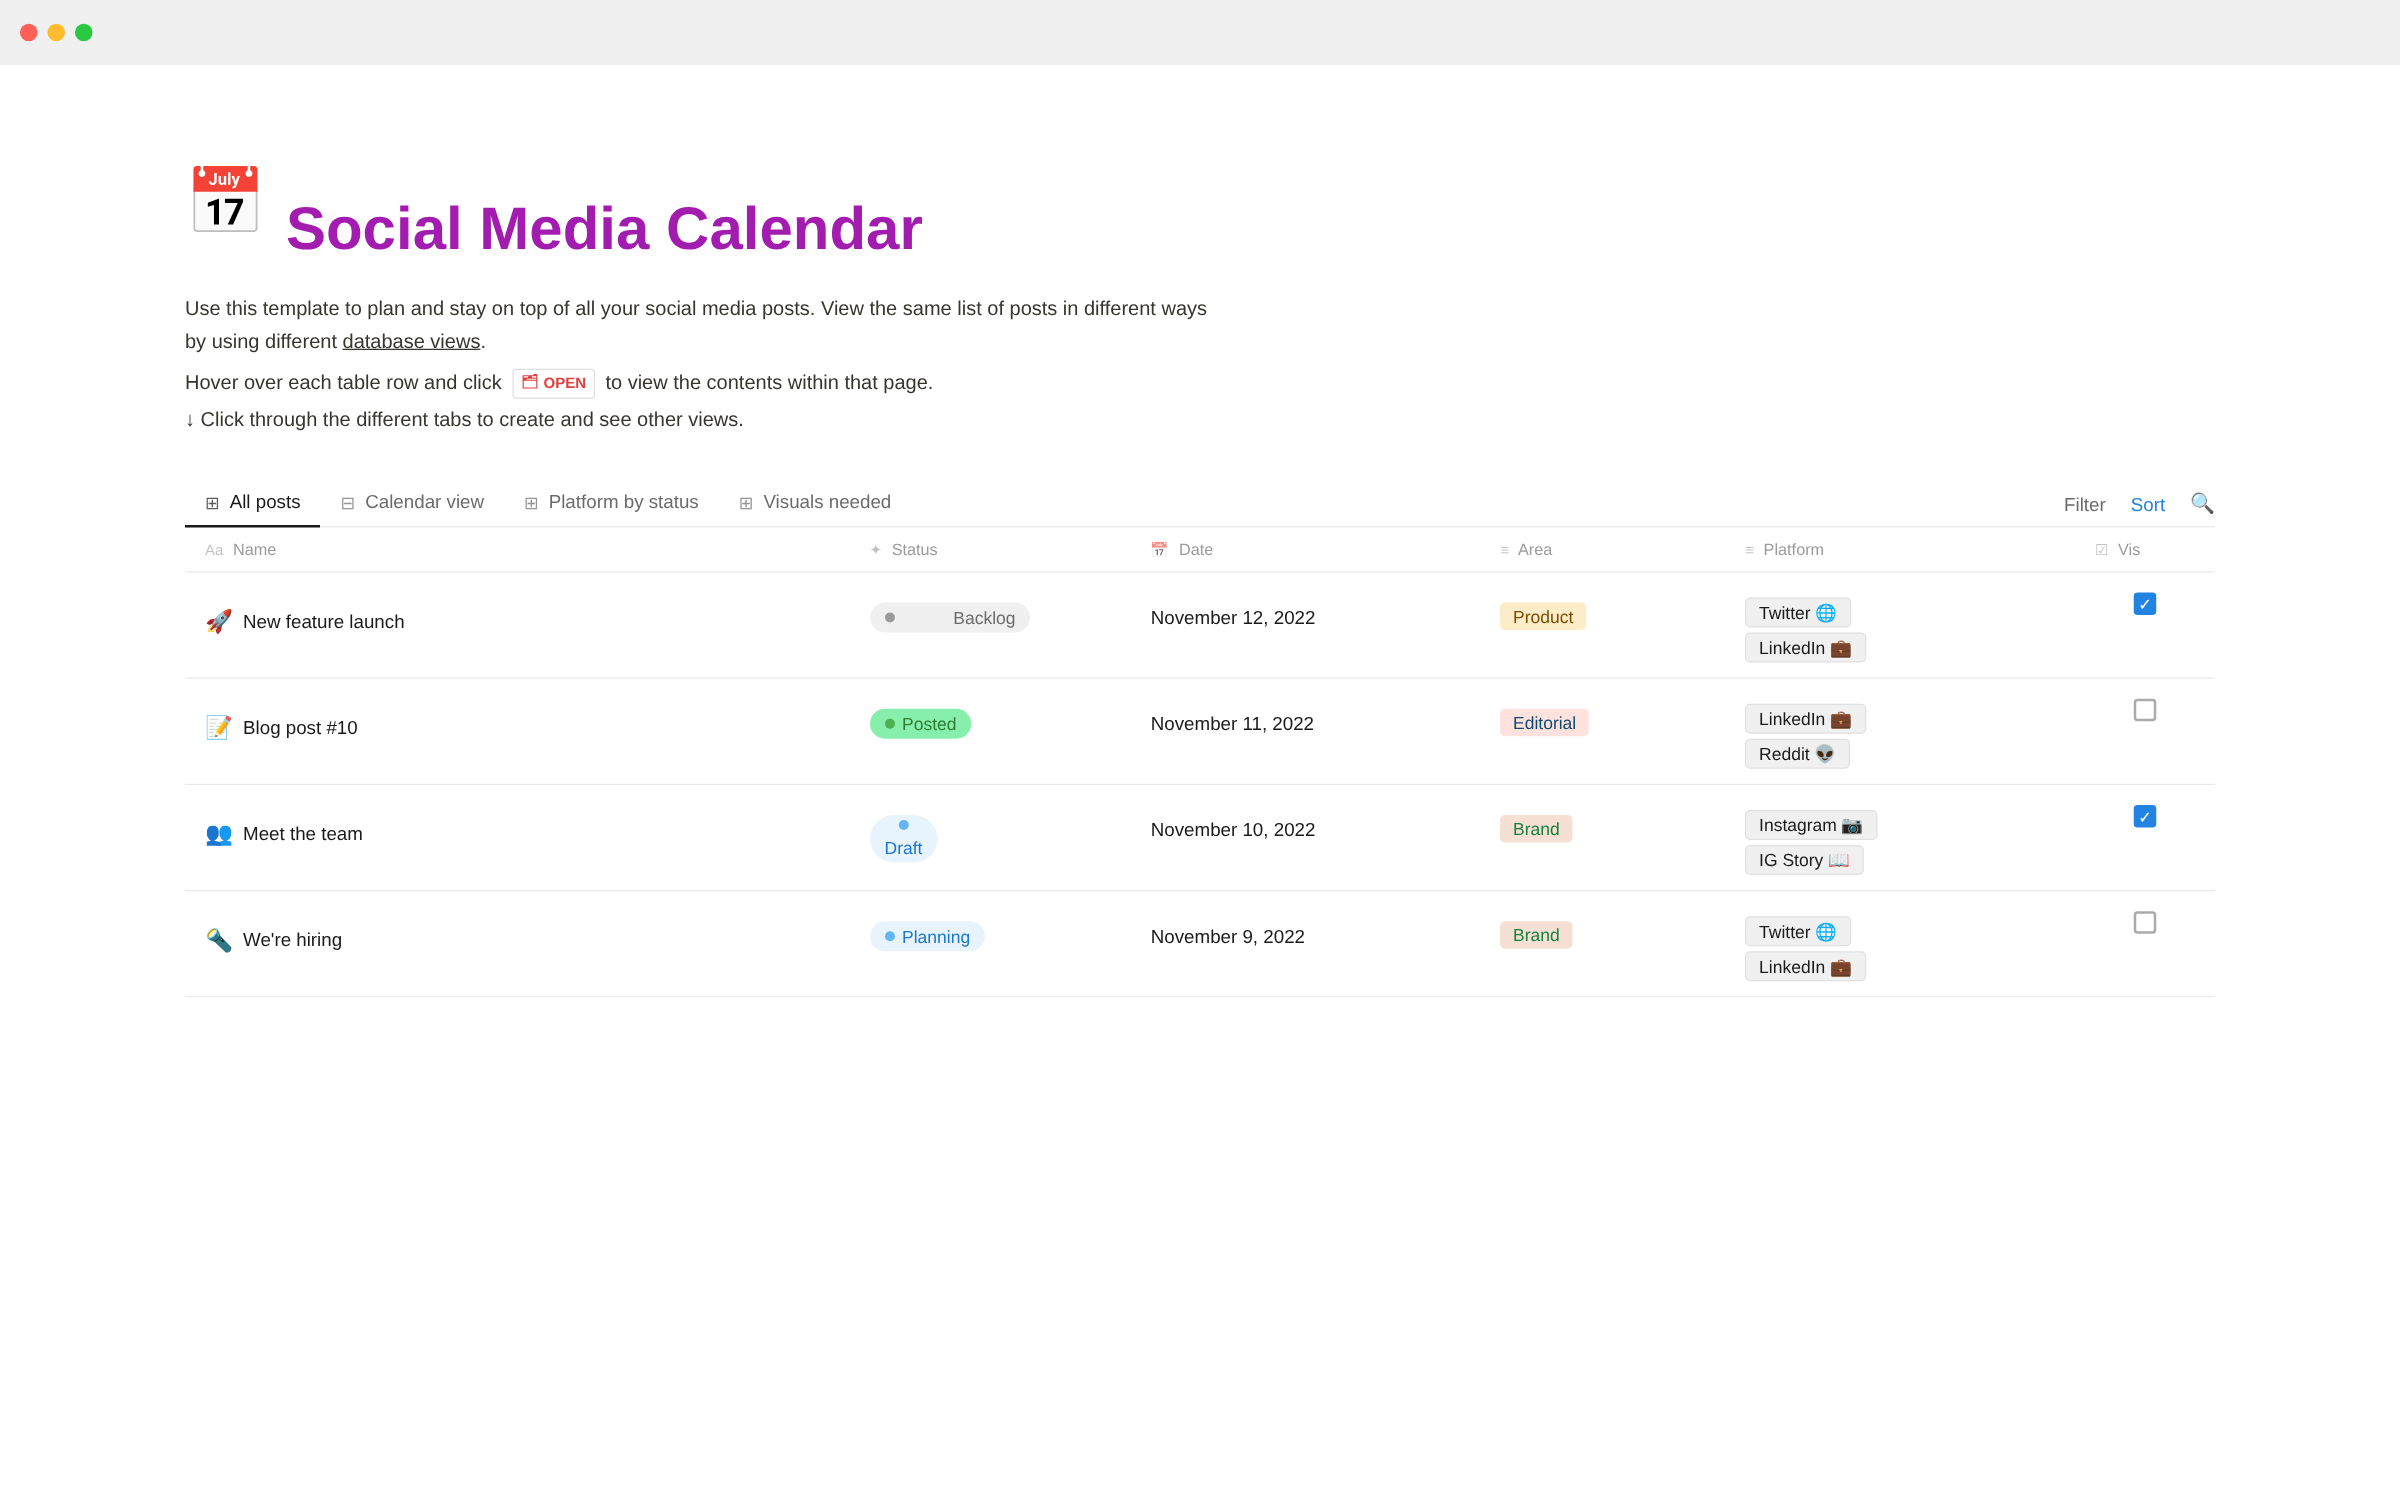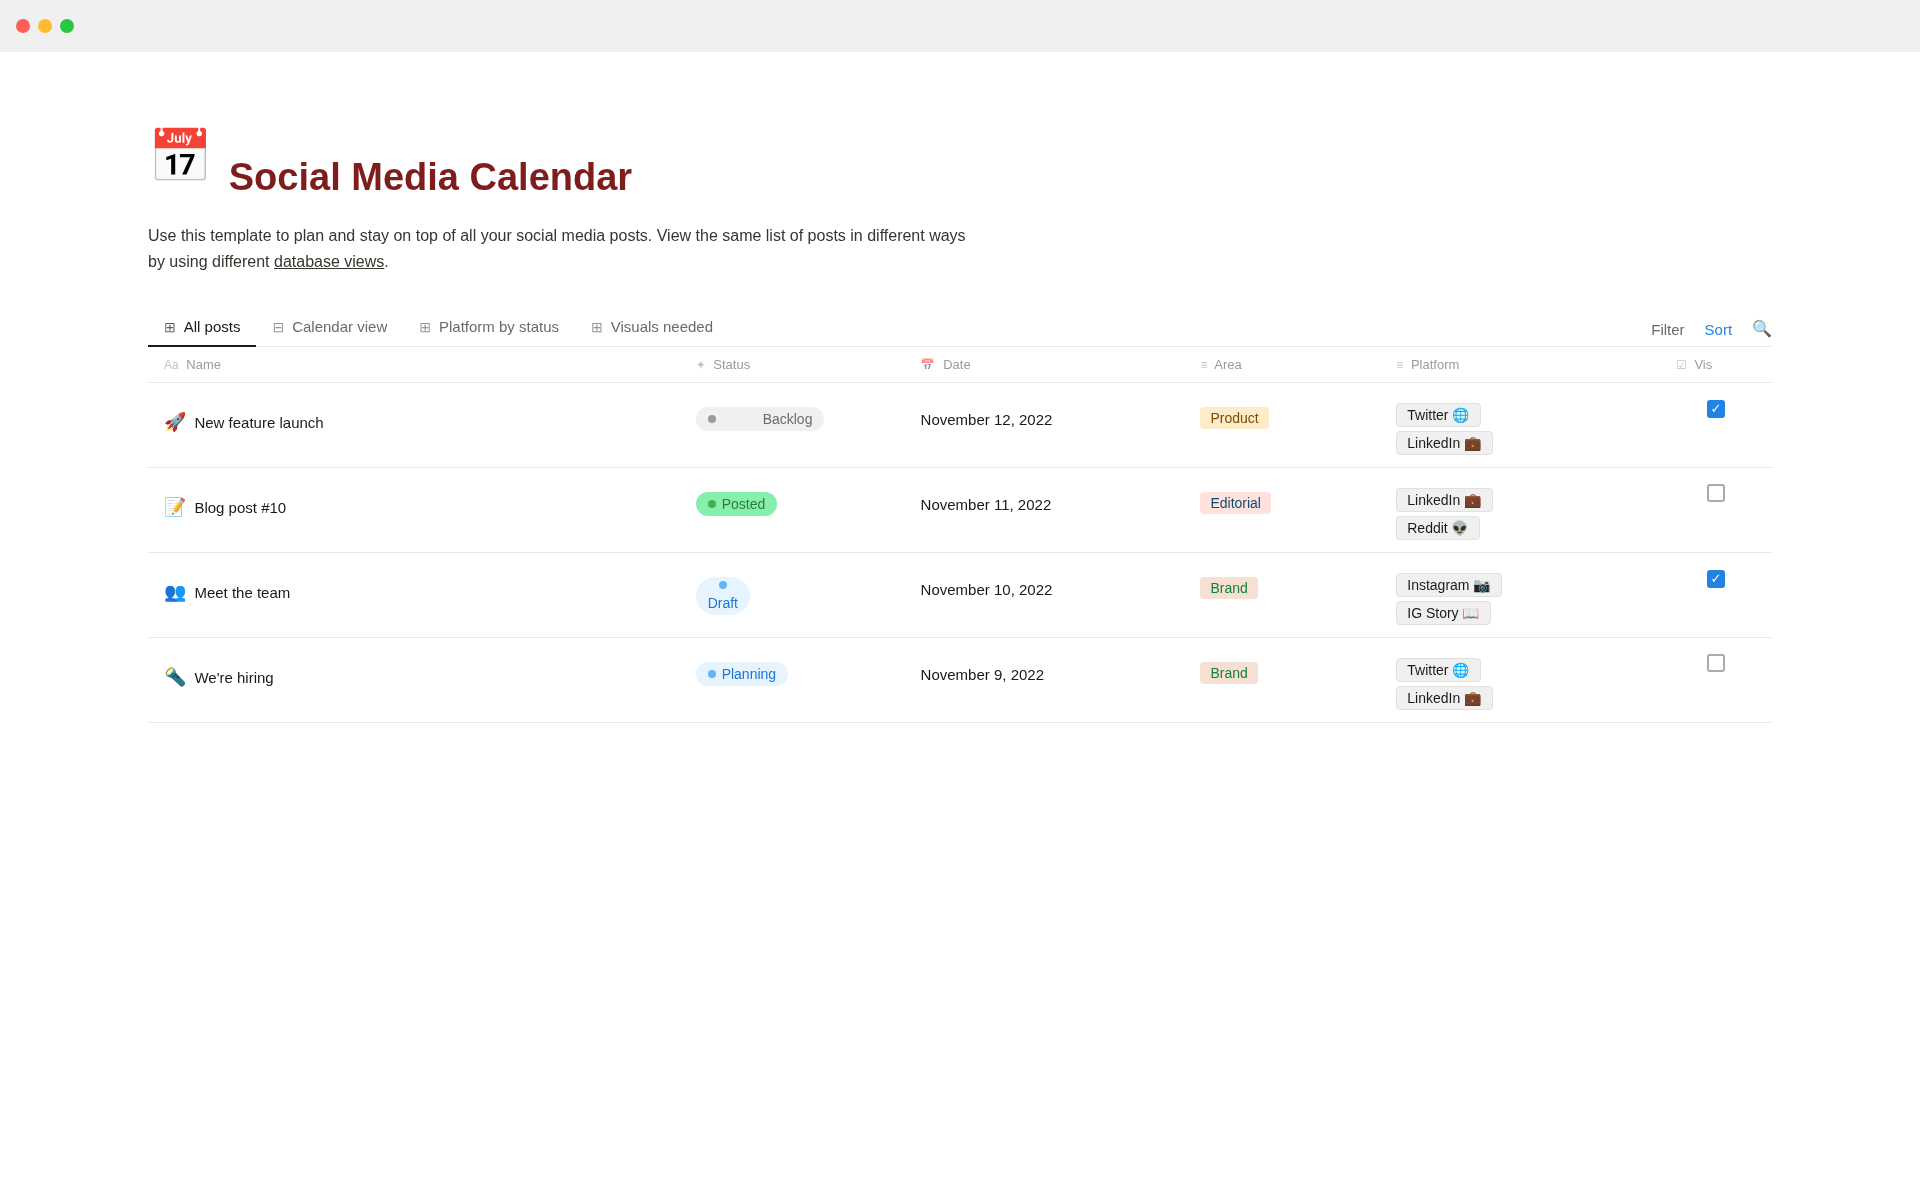--- a/index.html
+++ b/index.html
@@ -40,23 +40,23 @@
       display: flex;
       align-items: center;
       gap: 16px;
       margin-bottom: 24px;
     }
     .page-icon {
       font-size: 52px;
       line-height: 1;
     }
     .page-title {
-      font-size: 38px;
+      font-size: 48px;
       font-weight: 700;
-      color: #7f1d1d;
+      color: #a21caf;
       margin-top: 44px;
     }
 
     
     .description {
       font-size: 16px;
       color: #37352f;
       line-height: 1.6;
       margin-bottom: 8px;
     }
@@ -326,20 +326,29 @@
   <div class="page-header">
     <span class="page-icon">📅</span>
     <h1 class="page-title">Social Media Calendar</h1>
   </div>
 
   <p class="description">
     <span>Use this template to plan and stay on top of all your social media posts. View the same list of posts in different ways</span><br>
     <span>by using different </span><a>database views</a><span>.</span>
   </p>
 
+  <p class="instruction">
+    <span>Hover over each table row and click</span>
+    <span class="open-badge">
+      <span class="open-badge-icon">🗂</span>
+      <span>OPEN</span>
+    </span>
+    <span>to view the contents within that page.</span>
+  </p>
+  <p class="instruction">↓ Click through the different tabs to create and see other views.</p>
 
   <div class="tabs-bar">
     <div class="tabs-left">
       <div class="tab active">
         <span class="tab-icon">⊞</span>
         <span>All posts</span>
       </div>
       <div class="tab">
         <span class="tab-icon">⊟</span>
         <span>Calendar view</span>

